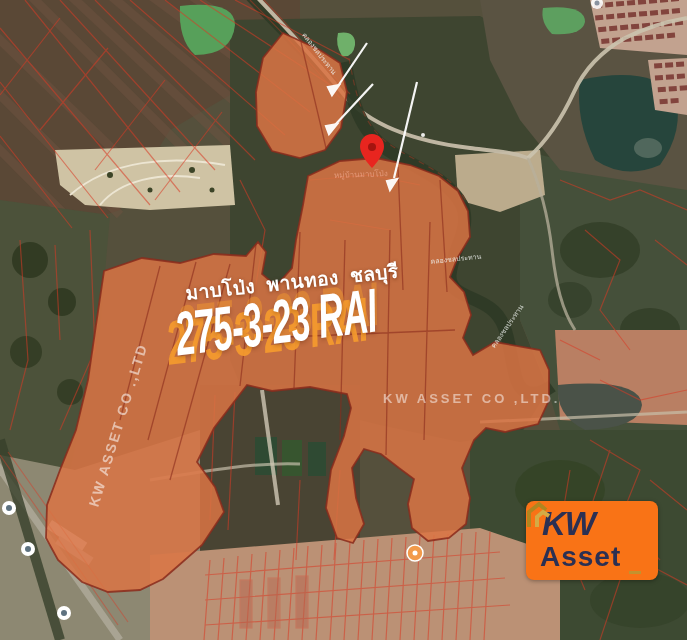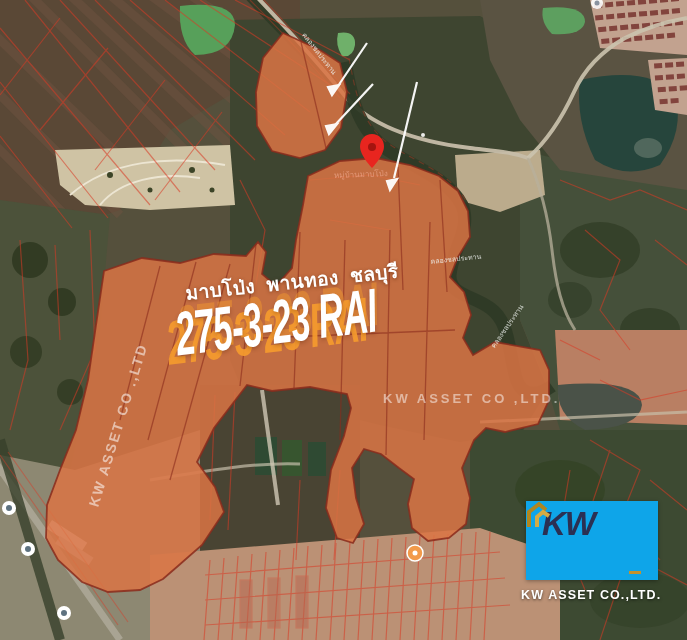--- a/index.html
+++ b/index.html
@@ -26,22 +26,22 @@
   .wm-side{left:118px;top:425px;font-size:14px;font-weight:bold;letter-spacing:2px;
     color:rgba(255,255,255,.55);transform:translate(-50%,-50%) rotate(-73deg);}
   
   .map-lab{font-size:7px;color:rgba(238,242,238,.85);transform-origin:0 0;}
   .lab-canal-top{left:308px;top:30px;transform:rotate(52deg);}
   .lab-canal-mid{left:430px;top:256px;transform:rotate(-6deg);}
   .lab-canal-right{left:488px;top:344px;transform:rotate(-55deg);}
   .lab-place{left:334px;top:168px;font-size:8px;color:rgba(255,190,170,.55);
     transform:rotate(-2deg);}
   
-  .logo-box{left:526px;top:501px;width:132px;height:79px;background:#0ea5e9;
-    border-radius:0;box-shadow:0 1px 4px rgba(0,0,0,.35);}
+  .logo-box{left:526px;top:501px;width:132px;height:79px;background:#f97316;
+    border-radius:8px;box-shadow:0 1px 4px rgba(0,0,0,.35);}
   .logo-kw{position:absolute;left:16px;top:4px;font-size:33px;font-weight:800;
     font-style:italic;letter-spacing:-1px;color:var(--logo-navy,#2b3053);}
   .logo-asset{position:absolute;left:14px;top:40px;font-size:28px;font-weight:bold;
     letter-spacing:1px;color:var(--logo-navy,#2b3053);}
   .logo-house{position:absolute;left:86px;top:15px;}
   .logo-tick{position:absolute;left:103px;top:70px;width:12px;height:3px;
     background:var(--logo-gold,#c3922e);}
   .logo-company{left:521px;top:588px;font-size:12.5px;font-weight:bold;
     letter-spacing:1.1px;color:#fff;text-shadow:0 1px 3px rgba(0,0,0,.6);}
 </style>
@@ -227,17 +227,17 @@
   <span class="rai-shadow">275-3-23 RAI</span>
   <span class="rai-main">275-3-23 RAI</span>
 </div>
 
 <div class="ov logo-box">
   <div class="logo-kw">KW</div>
   <svg class="logo-house" width="28" height="27" viewBox="0 0 28 27">
     <polyline points="3,26 3,11 13,3 20,9" fill="none" stroke="#b08620" stroke-width="4"></polyline>
     <polyline points="11,26 11,16 17,11 23,15" fill="none" stroke="#d4ab45" stroke-width="4"></polyline>
   </svg>
+  <div class="logo-asset">Asset</div>
   <div class="logo-tick"></div>
 </div>
-<div class="ov logo-company">KW ASSET CO.,LTD.</div>
 
 </div>
 
 </body></html>

